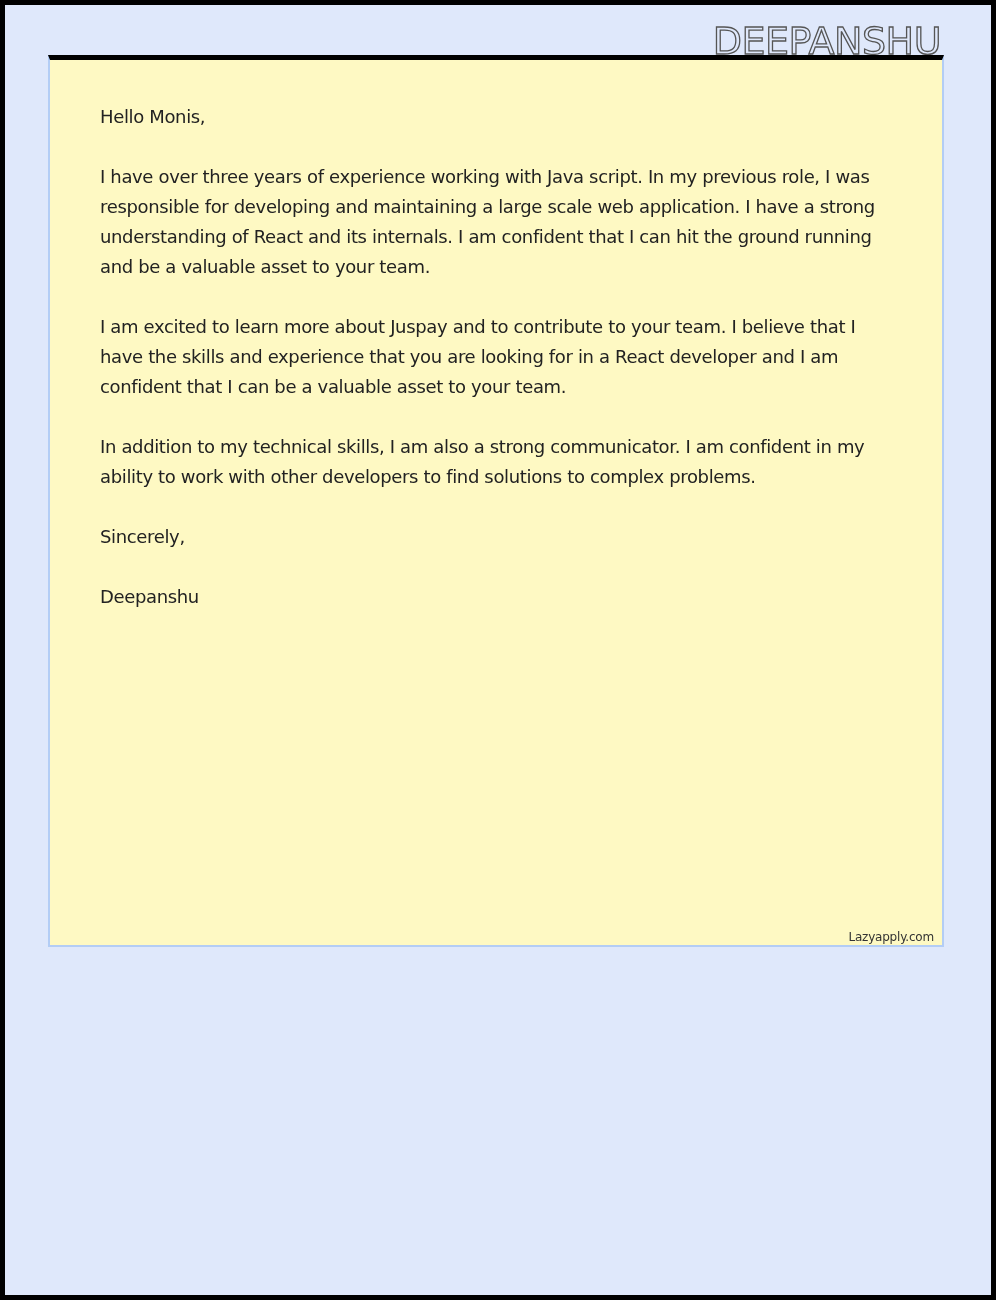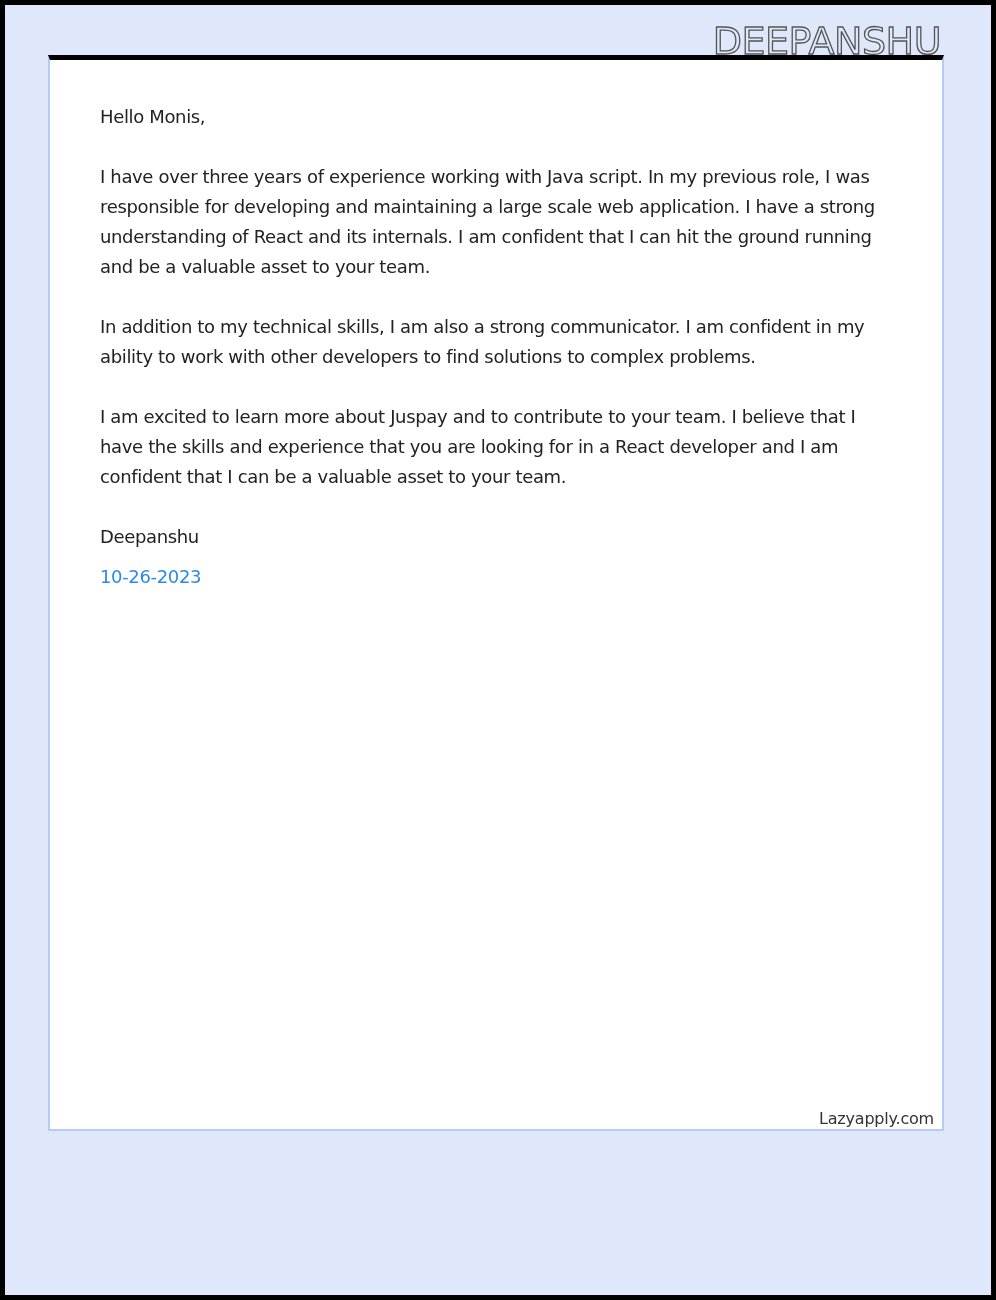--- a/index.html
+++ b/index.html
@@ -14,51 +14,51 @@
   }
   .brand {
     position: absolute; right: 50px; top: 14px;
     font-family: "DejaVu Sans", sans-serif;
     font-size: 38px; line-height: 44px; letter-spacing: -0.5px;
     color: #dfe8fb;
     -webkit-text-stroke: 1.3px #555;
     font-weight: normal;
   }
   .paper {
-    position: absolute; left: 48px; top: 55px; width: 896px; height: 1076px;
-    background: #ffffff;
+    position: absolute; left: 48px; top: 55px; width: 896px; height: 892px;
+    background: #fef9c3;
     border-left: 2px solid #b3cdf5;
     border-right: 2px solid #b3cdf5;
     border-bottom: 2px solid #b3cdf5;
     border-top: 5px solid #000;
     box-sizing: border-box;
   }
   .content {
     position: absolute; left: 50px; top: 42px; width: 800px;
     font-size: 18px; line-height: 30px; color: #222;
     letter-spacing: -0.35px;
   }
   .content p { margin: 0 0 30px 0; }
   .content p.tight { margin-bottom: 10px; }
   .date { color: #2a8ae8; }
   .footer {
     position: absolute; right: 8px; bottom: 1px;
-    font-size: 16px; color: #333; letter-spacing: -0.2px;
+    font-size: 12px; color: #333; letter-spacing: -0.2px;
   }
 </style>
 </head>
 <body>
 
 <div class="frame">
   <div class="brand">DEEPANSHU</div>
 </div>
 
 <div class="paper">
   <div class="content">
     <p>Hello Monis,</p>
     <p>I have over three years of experience working with Java script. In my previous role, I was responsible for developing and maintaining a large scale web application. I have a strong understanding of React and its internals. I am confident that I can hit the ground running and be a valuable asset to your team.</p>
+    <p>I am excited to learn more about Juspay and to contribute to your team. I believe that I have the skills and experience that you are looking for in a React developer and I am confident that I can be a valuable asset to your team.</p>
     <p>In addition to my technical skills, I am also a strong communicator. I am confident in my ability to work with other developers to find solutions to complex problems.</p>
-    <p>I am excited to learn more about Juspay and to contribute to your team. I believe that I have the skills and experience that you are looking for in a React developer and I am confident that I can be a valuable asset to your team.</p>
+    <p>Sincerely,</p>
     <p class="tight">Deepanshu</p>
-    <p class="date">10-26-2023</p>
   </div>
   <div class="footer">Lazyapply.com</div>
 </div>
 
 </body></html>

